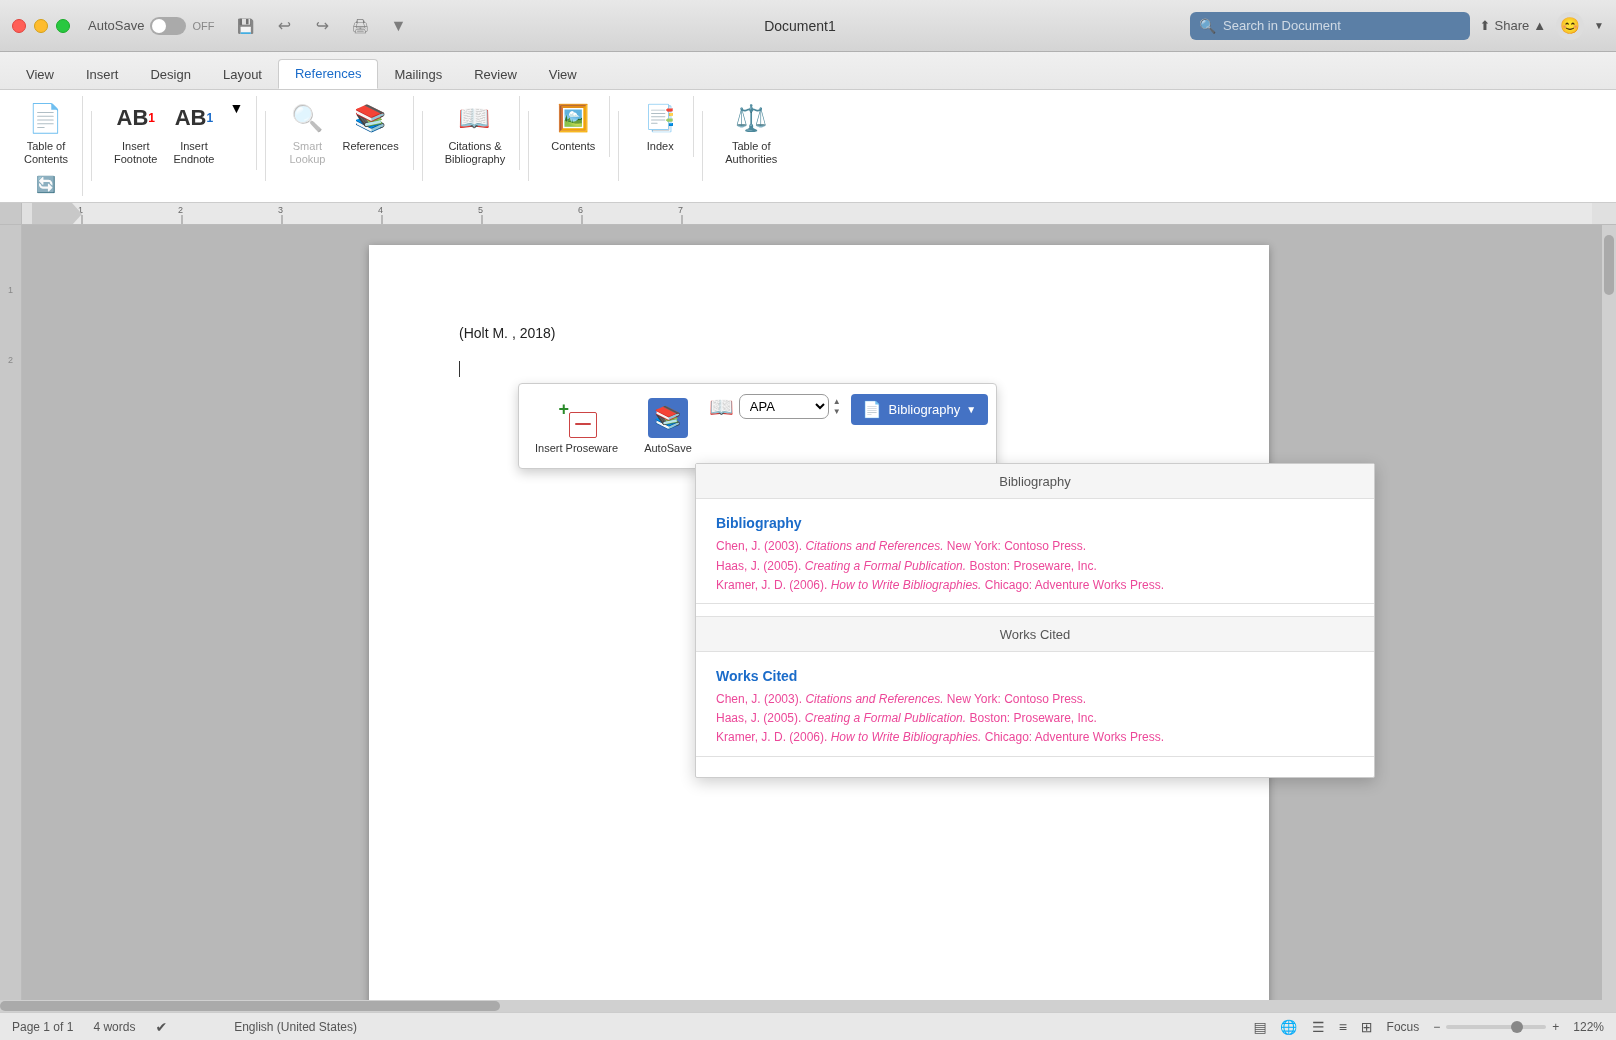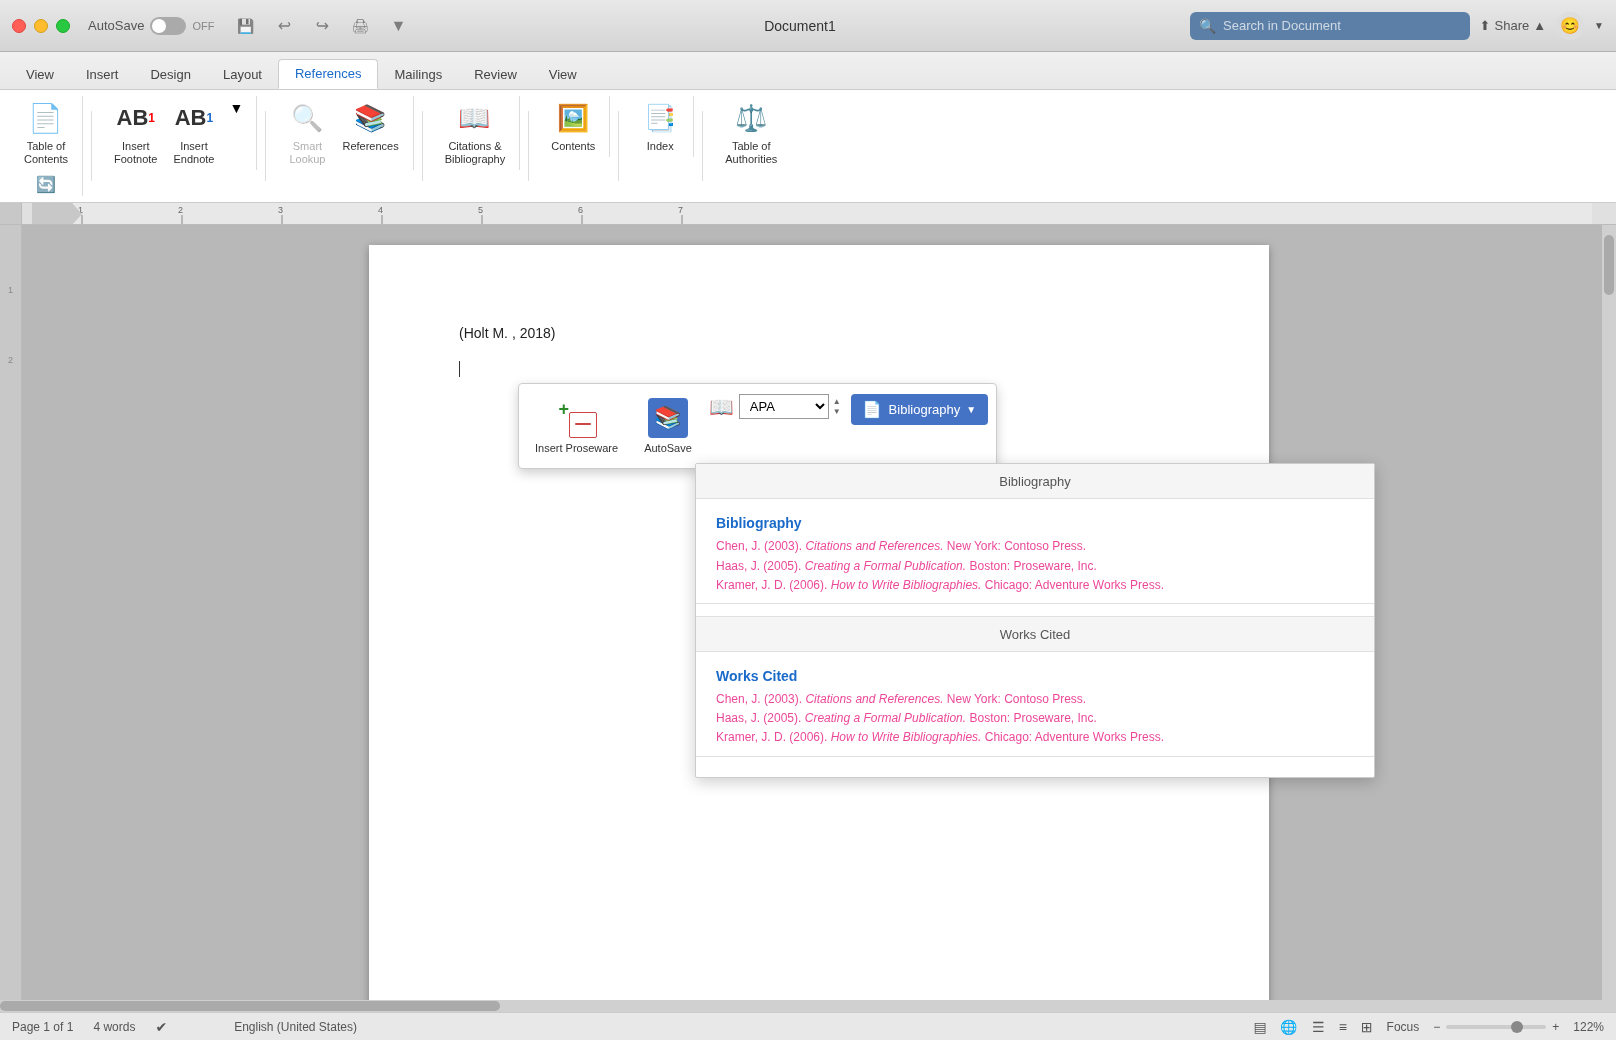--- a/index.html
+++ b/index.html
@@ -178,21 +178,21 @@
     .popup-btn {
       display: flex; flex-direction: column; align-items: center; gap: 4px; cursor: pointer; padding: 4px 8px; border-radius: 3px;
     }
     .popup-label { font-size: 11px; color: #333; text-align: center; }
 
     .apa-selector {
       display: flex; align-items: center; gap: 4px;
     }
     .apa-icon { font-size: 20px; color: #4472c4; }
     .apa-select {
-      border: 1px solid #999; border-radius: 0; padding: 3px 6px; font-size: 13px; background: white; min-width: 90px;
+      border: 1px solid #999; border-radius: 7px; padding: 3px 6px; font-size: 13px; background: white; min-width: 90px;
     }
 
     .bibliography-btn {
       display: flex; align-items: center; gap: 6px; background: #4472c4; color: white; border: none; border-radius: 4px; padding: 6px 12px; font-size: 13px; cursor: pointer;
     }
     .bibliography-btn .bib-icon { font-size: 16px; }
     .bibliography-btn .dropdown-arrow { font-size: 10px; }
 
     
     .bib-dropdown {

